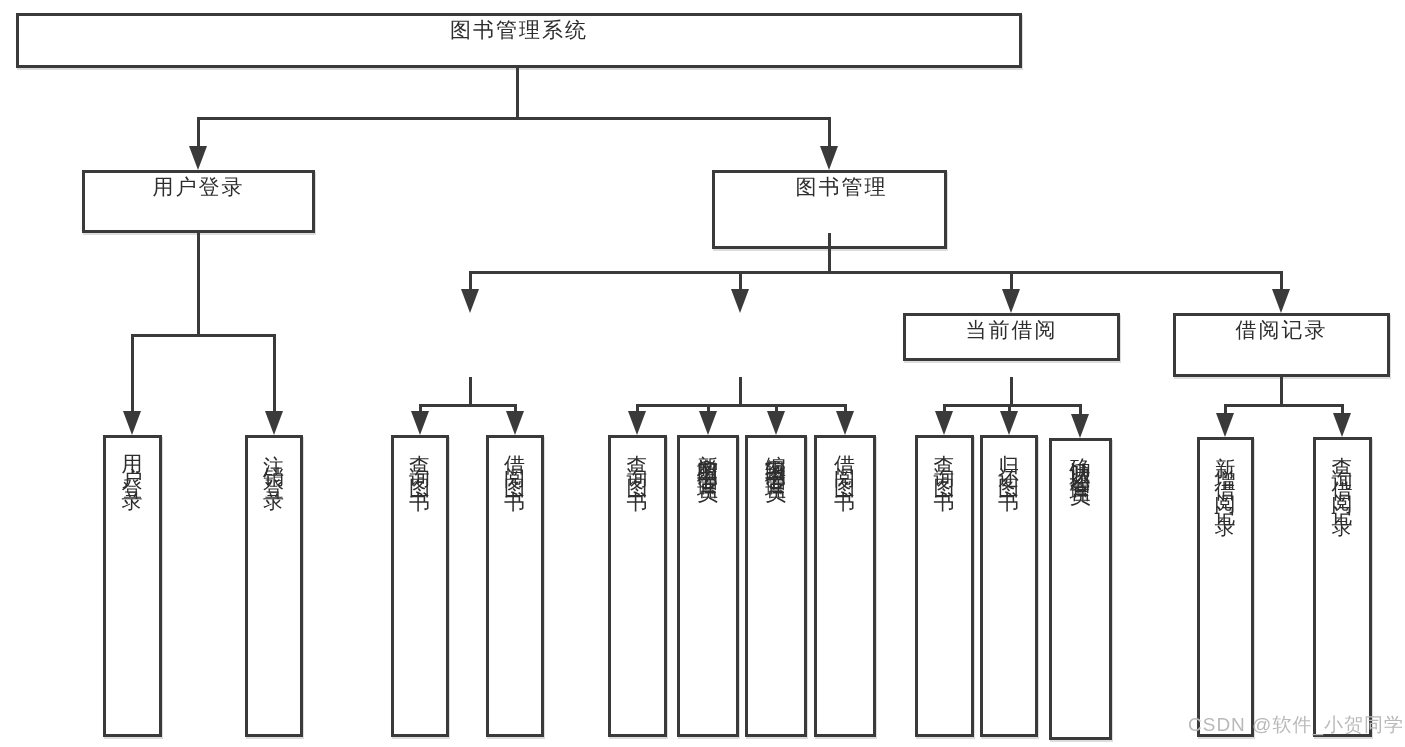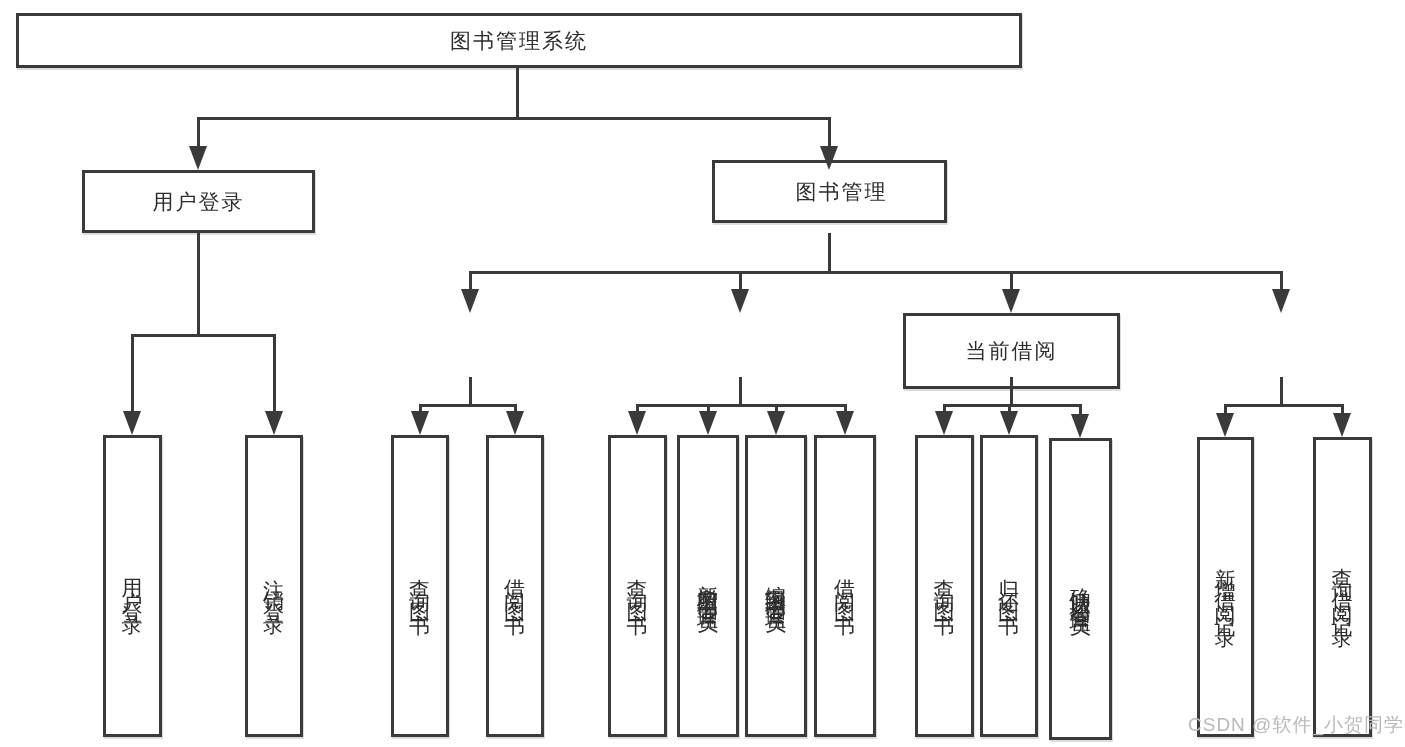--- a/index.html
+++ b/index.html
@@ -3,21 +3,21 @@
 <meta charset="utf-8">
 <style>
   html,body { margin:0; padding:0; background:#ffffff; }
   .canvas {
     position:relative; width:1405px; height:747px; background:#ffffff;
     font-family:"Liberation Sans", sans-serif; overflow:hidden;
   }
   .node {
     position:absolute; box-sizing:border-box;
     border:3px solid #3a3a3a; background:#ffffff;
-    display:flex; align-items:center; justify-content:center;
+    display:flex; justify-content:center;
     color:#2d2d2d; font-size:21px; letter-spacing:2px;
     box-shadow:1px 2px 0 rgba(120,120,120,0.25);
   }
   .vnode span {
     writing-mode:vertical-rl; text-orientation:mixed;
     letter-spacing:12px; letter-spacing:12px; line-height:1;
   }
   .vnode.long span { letter-spacing:4px; }
   .hline, .vline { position:absolute; background:#3a3a3a; }
   .hline { height:3px; }
@@ -40,30 +40,33 @@
 <div class="canvas">
 
   <div class="node" style="left:16px; top:13px; width:1006px; height:55px;">
     <span>图书管理系统</span>
   </div>
 
   <div class="node" style="left:82px; top:170px; width:233px; height:63px;">
     <span>用户登录</span>
   </div>
 
-  <div class="node" style="left:712px; top:160px; width:235px; height:63px;padding-left:24px;">
+  <div class="node" style="left:712px; top:170px; width:235px; height:79px;padding-left:24px;">
     <span>图书管理</span>
   </div>
 
 
 
-  <div class="node" style="left:903px; top:313px; width:217px; height:76px;">
+  <div class="node" style="left:903px; top:313px; width:217px; height:48px;">
     <span>当前借阅</span>
   </div>
 
+  <div class="node" style="left:1173px; top:313px; width:217px; height:64px;">
+    <span>借阅记录</span>
+  </div>
 
   <div class="node vnode" style="left:103px; top:435px; width:59px; height:302px;">
     <span>用户登录</span>
   </div>
   <div class="node vnode" style="left:245px; top:435px; width:58px; height:302px;">
     <span>注销登录</span>
   </div>
 
   <div class="node vnode" style="left:391px; top:435px; width:58px; height:302px;">
     <span>查询图书</span>

